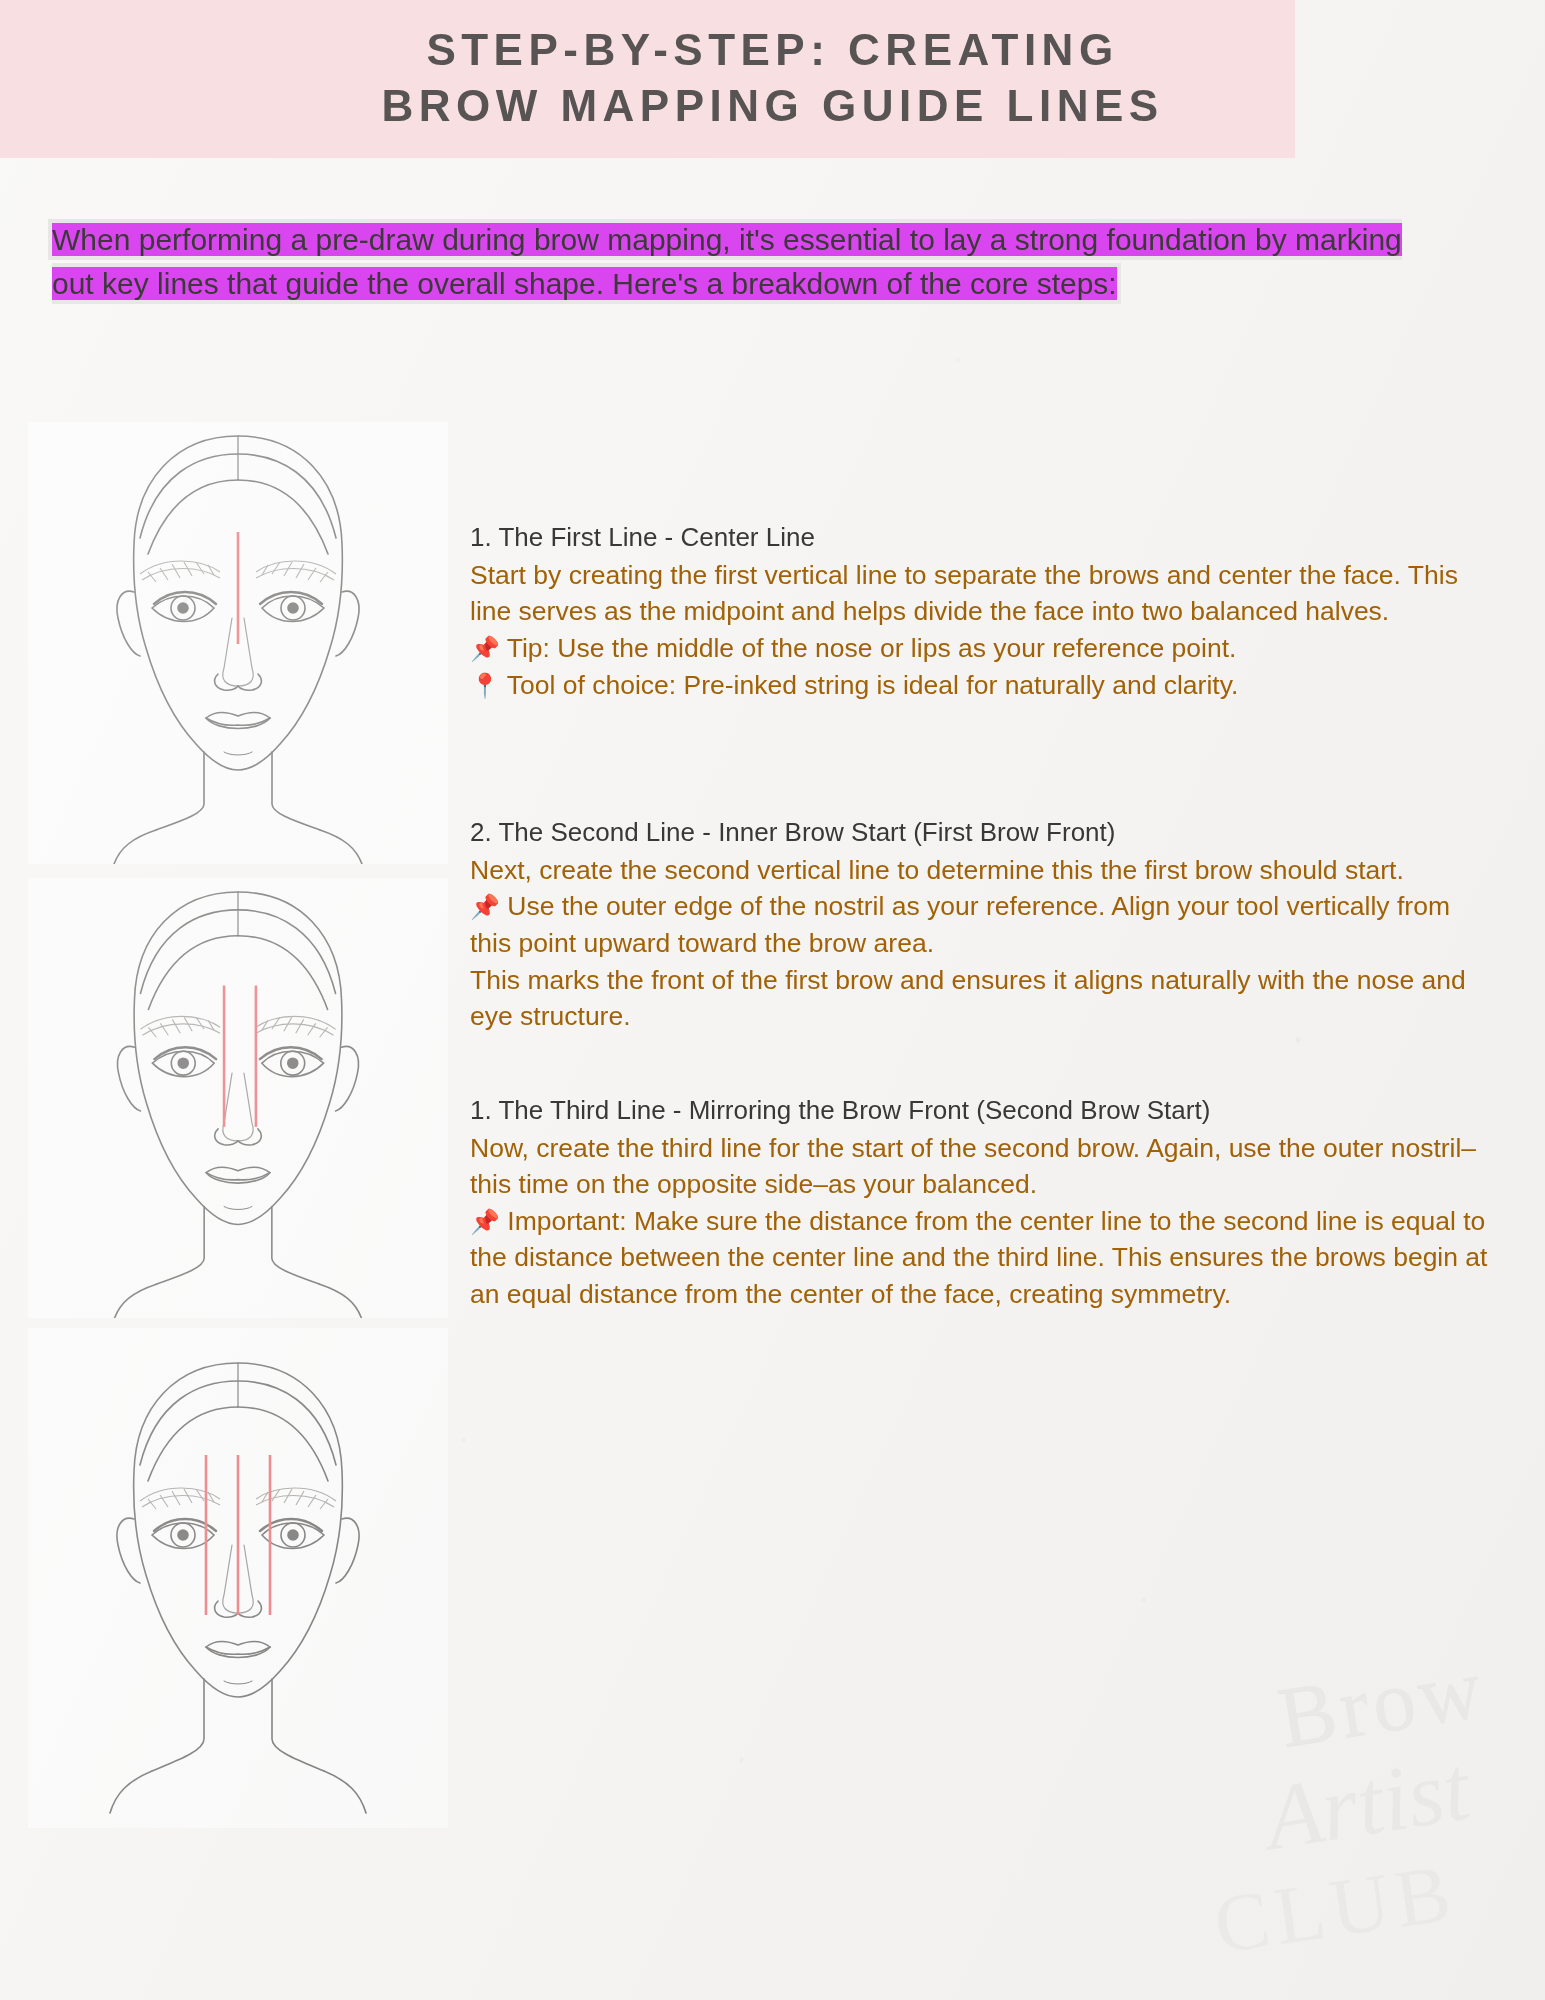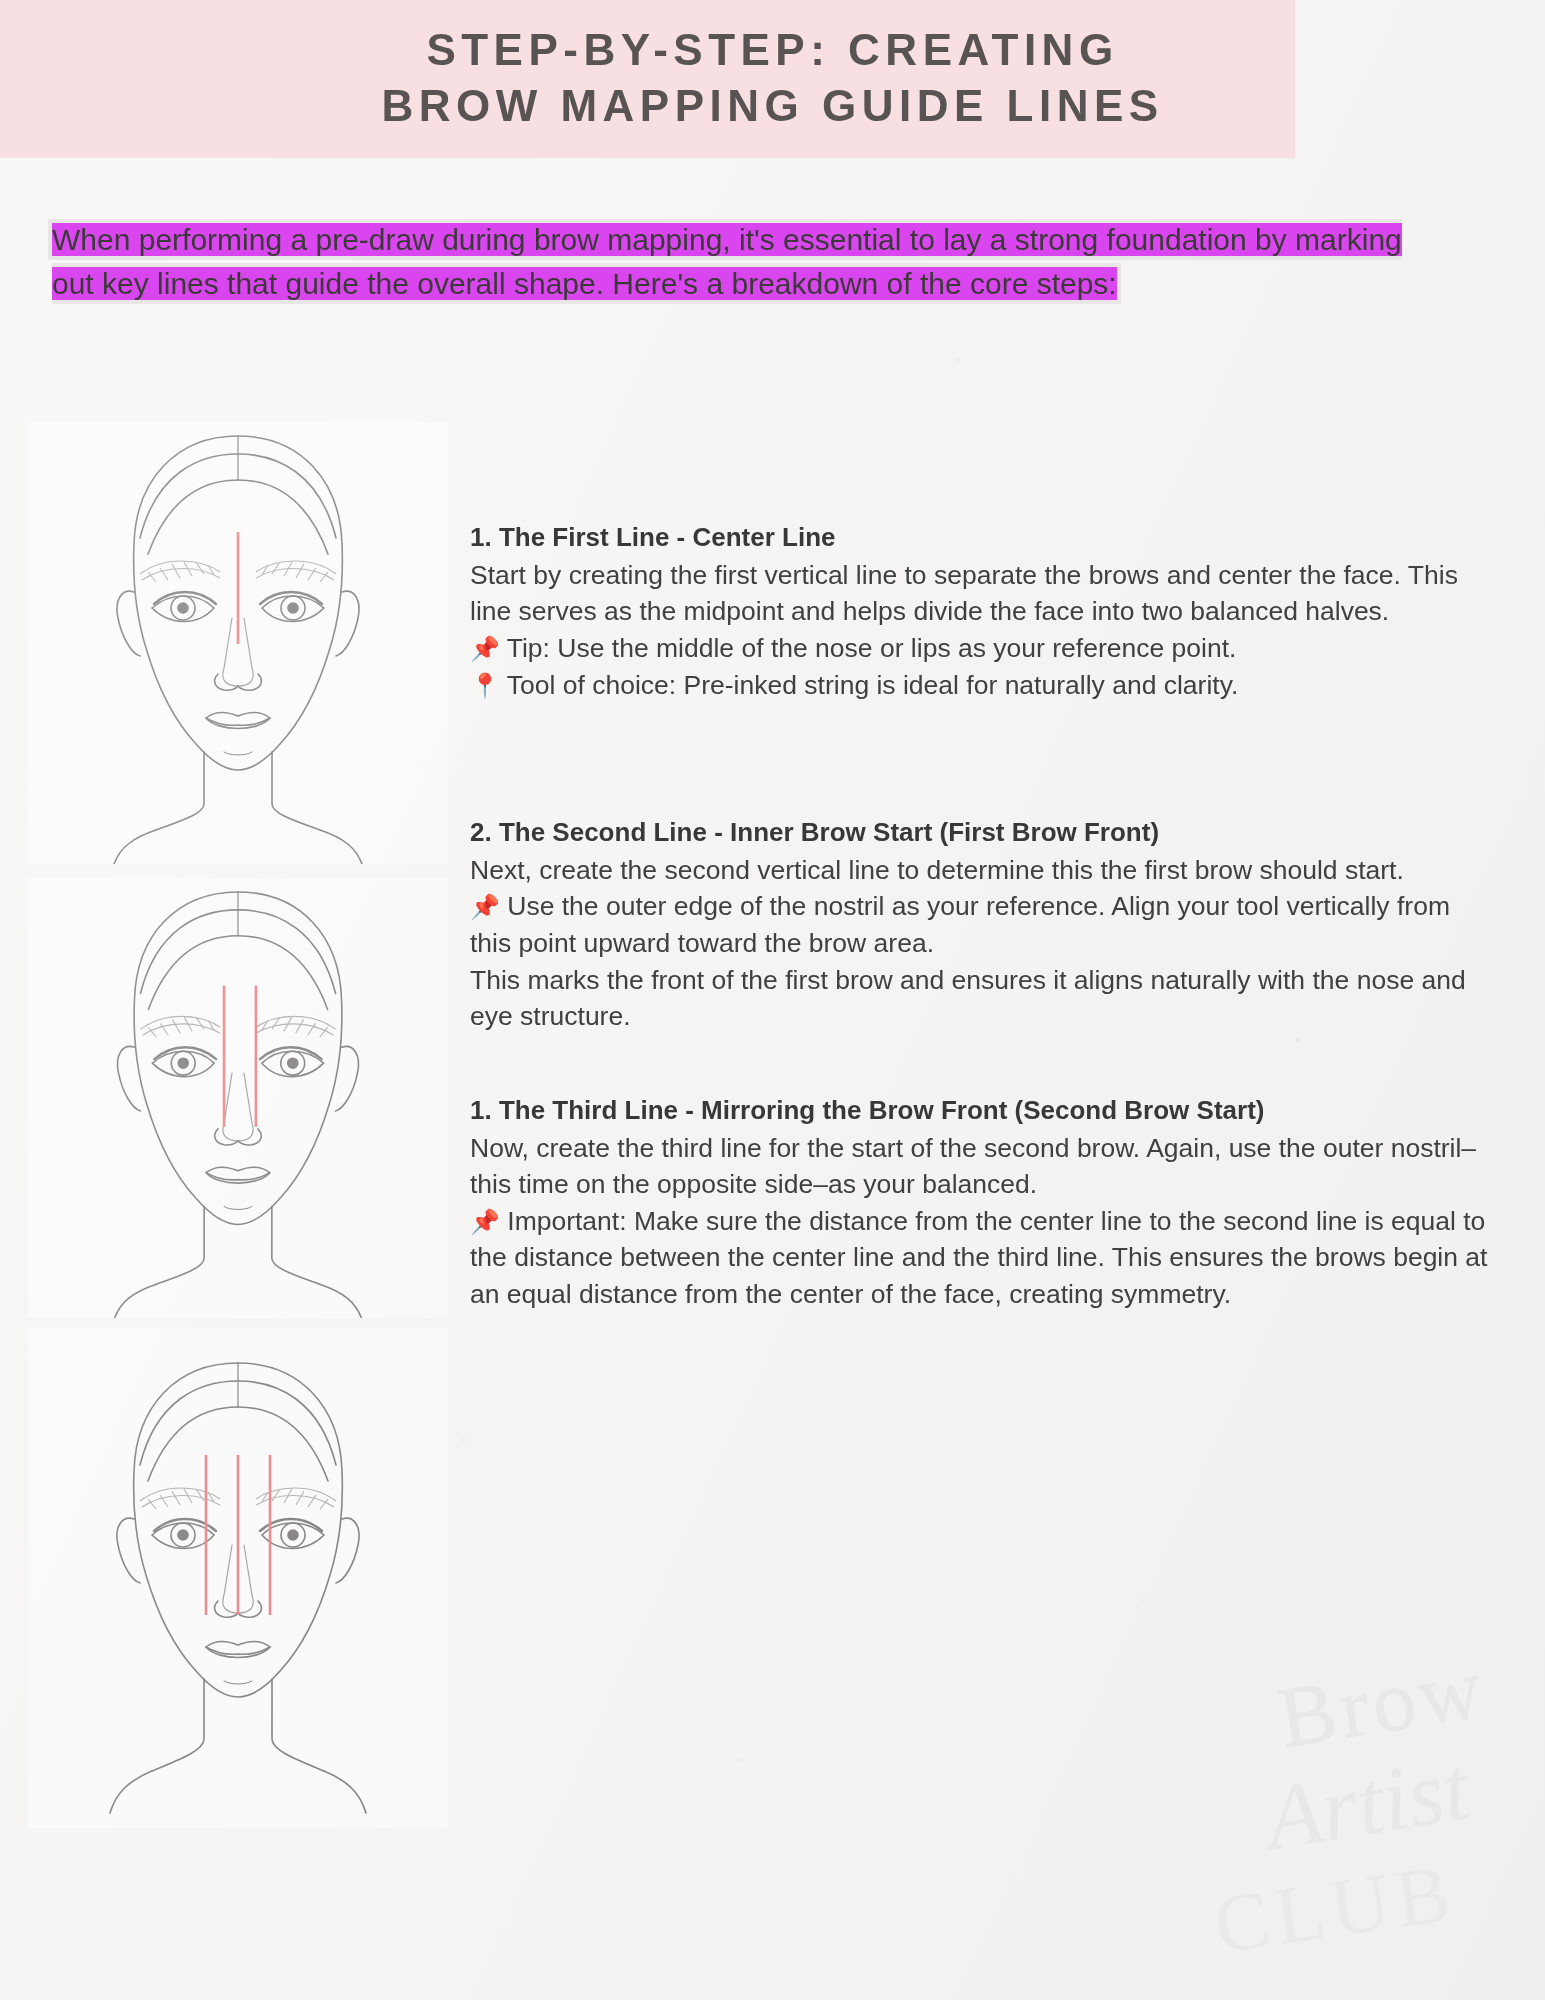--- a/index.html
+++ b/index.html
@@ -90,28 +90,28 @@
     position: absolute;
     left: 470px;
     top: 520px;
     width: 1020px;
   }
   .step {
     margin-bottom: 26px;
   }
   .step-title {
     font-size: 26px;
-    font-weight: bold;
+    font-weight: normal;
     color: #3a3837;
     line-height: 1.34;
     margin-bottom: 2px;
   }
   .step-body {
     font-size: 26.5px;
-    color: #404040;
+    color: #a16207;
     line-height: 1.38;
   }
   .step-body p { margin: 0; }
   .pin { font-size: 24px; }
 
   .step2 { margin-top: 112px; }
   .step3 { margin-top: 58px; }
 
   
   .watermark {

